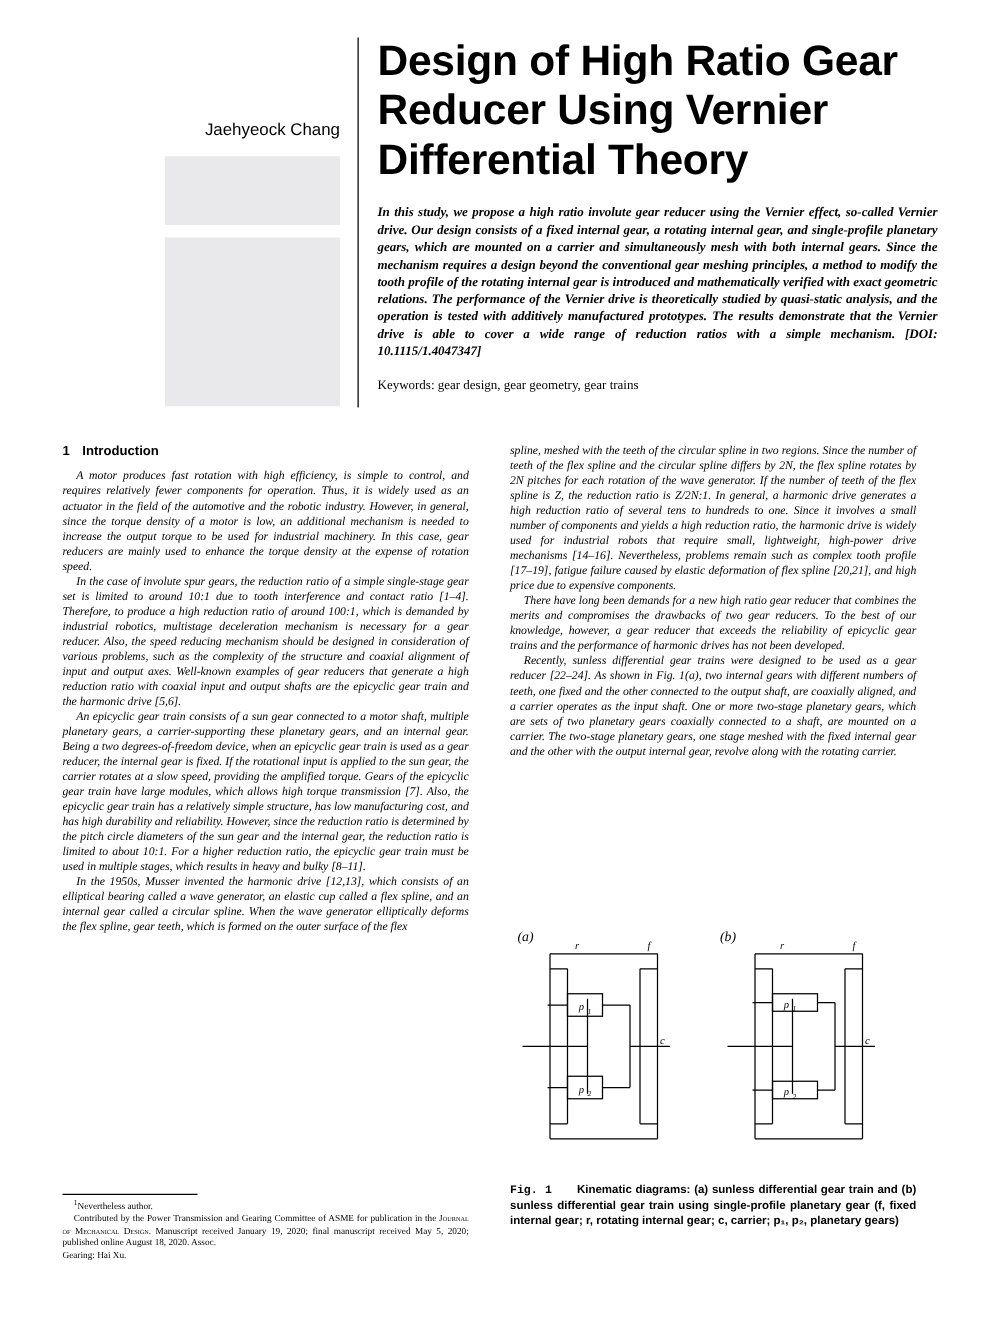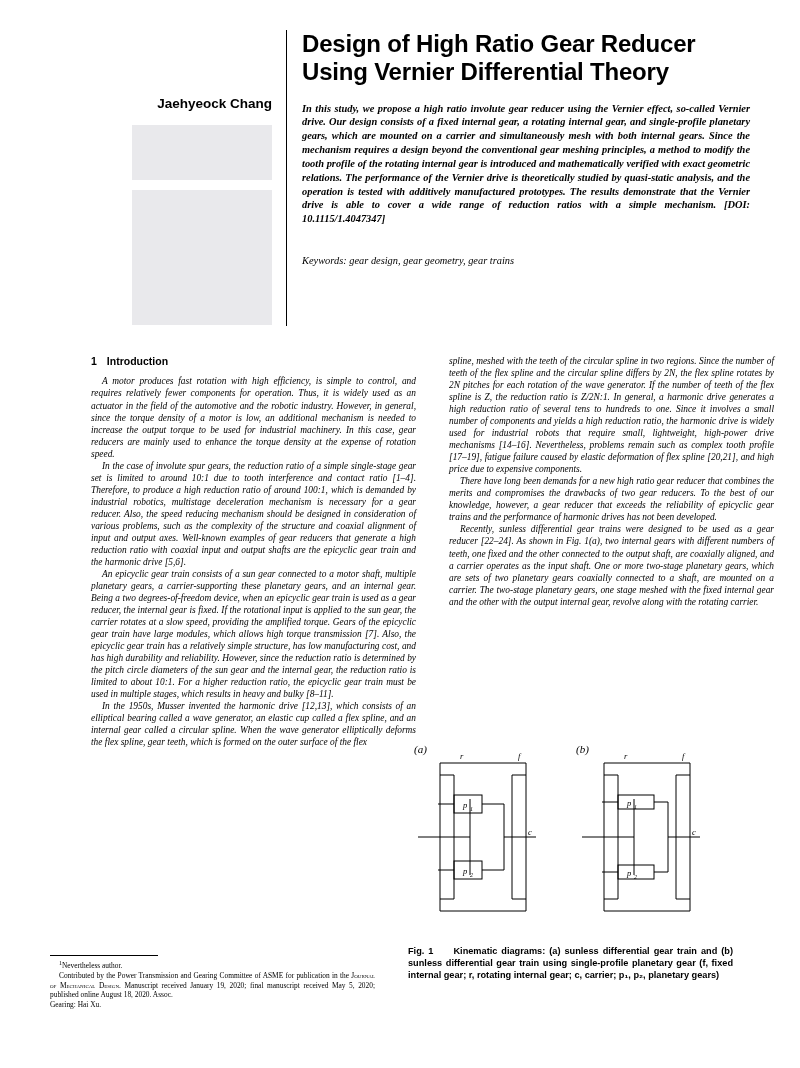--- a/index.html
+++ b/index.html
@@ -26,21 +26,21 @@
   }
   .authors-col {
     position: absolute;
     left: 0;
     top: 0;
     width: 222px;
     text-align: right;
   }
   .author-name {
     font-family: "Liberation Sans", sans-serif;
-    font-weight: bold;
+    font-weight: normal;
     font-size: 13.5px;
     color: #000;
     line-height: 1.2;
   }
   .author-1 { margin-top: 66px; }
   .author-2 { margin-top: 50px; }
   .author-sup {
     font-size: 9px;
     vertical-align: super;
   }
@@ -64,50 +64,48 @@
 
   .title-col {
     position: absolute;
     left: 252px;
     top: 0;
     width: 448px;
   }
   .paper-title {
     font-family: "Liberation Sans", sans-serif;
     font-weight: bold;
-    font-size: 24px;
+    font-size: 34px;
     line-height: 1.16;
     margin: 0 0 16px 0;
     letter-spacing: -0.2px;
   }
   .abstract {
     font-family: "Liberation Serif", serif;
     font-style: italic;
     font-size: 10.4px;
     line-height: 1.33;
     text-align: justify;
     margin: 0;
     font-weight: bold;
   }
   .keywords {
     font-family: "Liberation Serif", serif;
-    font-style: italic;
     font-size: 10.4px;
-    margin-top: 29px;
+    margin-top: 14px;
   }
 
   
   .col {
     position: absolute;
     top: 355px;
     width: 325px;
     font-size: 9.4px;
     line-height: 1.28;
     text-align: justify;
-    margin-left: 41px;
   }
   .col-left { left: 50px; }
   .col-right { left: 408px; }
 
   .sec-head {
     font-family: "Liberation Sans", sans-serif;
     font-weight: bold;
     font-size: 10.5px;
     margin: 0 0 7px 0;
   }
@@ -152,21 +150,21 @@
     height: 200px;
   }
   .fig-caption {
     margin-top: 10px;
     font-family: "Liberation Sans", sans-serif;
     font-weight: bold;
     font-size: 9.2px;
     line-height: 1.32;
     text-align: justify;
   }
-  .fig-caption .lbl { font-weight: bold; margin-right: 20px; }
+  .fig-caption .lbl { font-weight: bold; margin-right: 20px; font-family: Liberation Mono, monospace; }
 </style>
 </head>
 <body>
 
 <div class="header">
 
   <div class="authors-col">
     <div class="author-name author-1">Jaehyeock Chang</div>
     <div class="author-name author-2"><span>Inbae Chang</span><span class="author-sup">1</span></div>
   </div>

